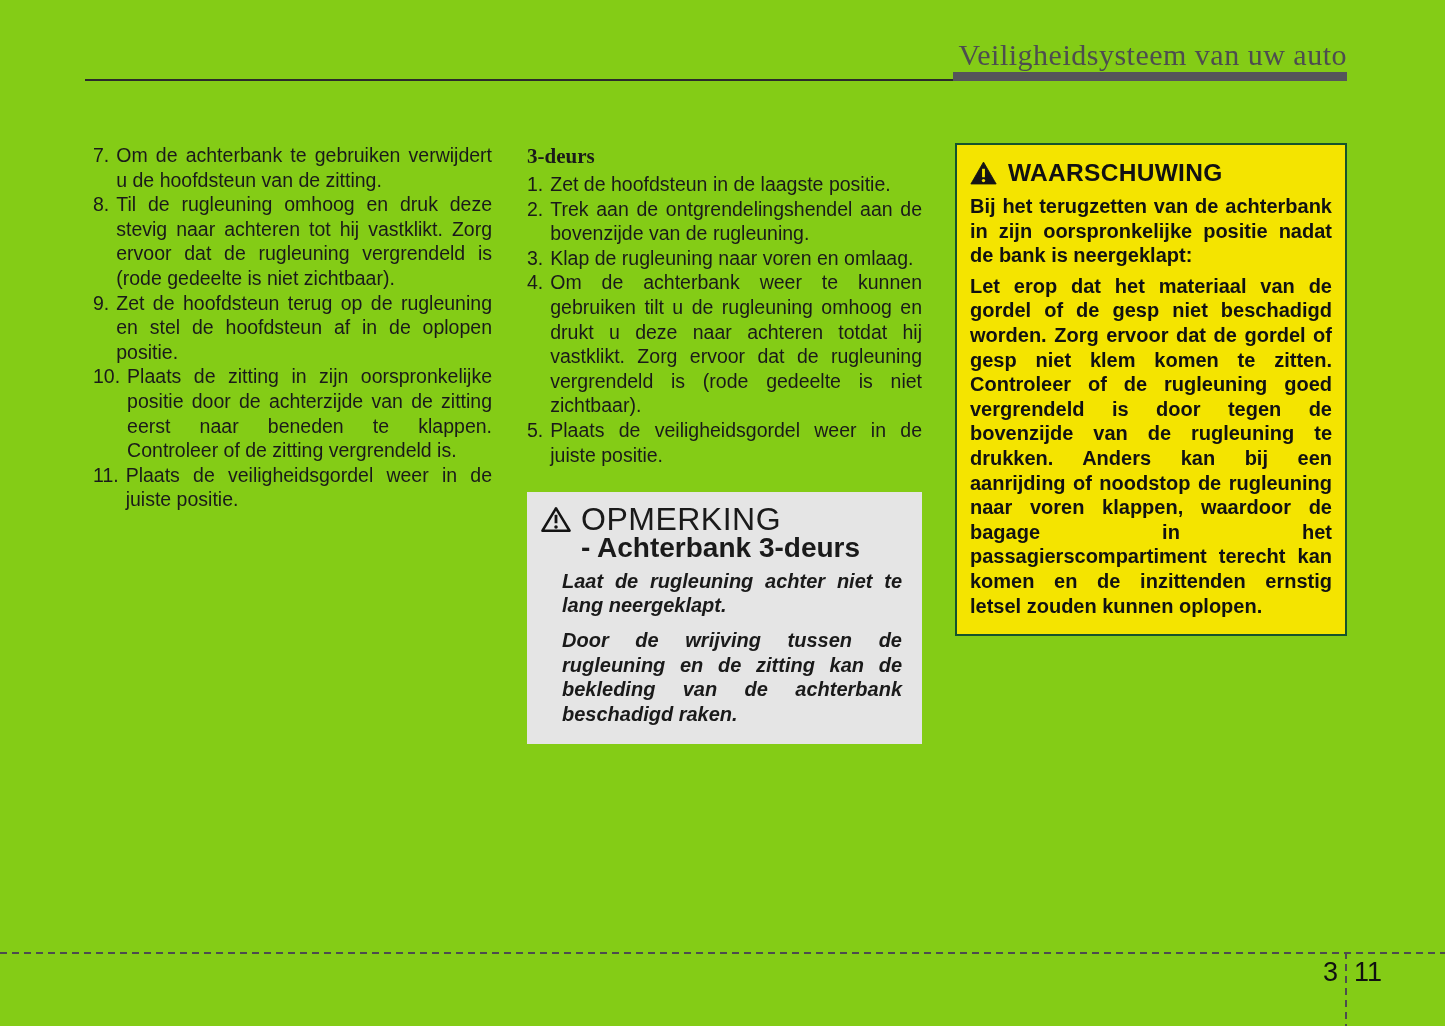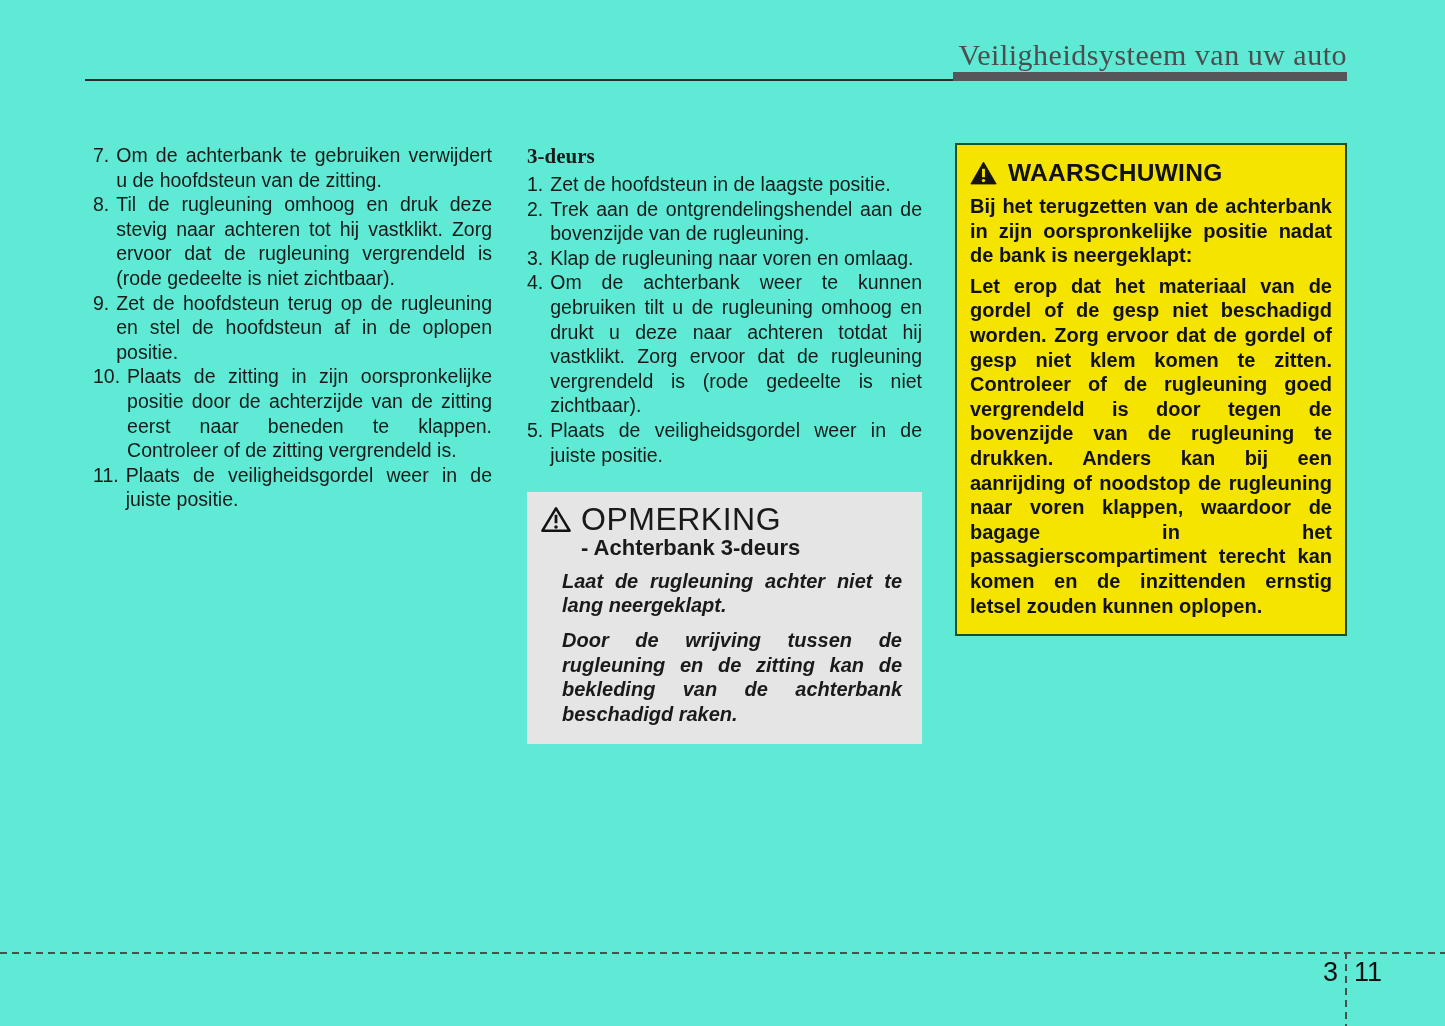--- a/index.html
+++ b/index.html
@@ -1,21 +1,21 @@
 <!DOCTYPE html>
 <html><head>
 <meta charset="utf-8">
 <style>
   * { margin: 0; padding: 0; box-sizing: border-box; }
   html, body { background: #ffffff; }
   .page {
     position: relative;
     width: 1445px;
     height: 1026px;
-    background: #5eead4;
+    background: #84cc16;
     font-family: "Liberation Sans", sans-serif;
     color: #1a1a1a;
     overflow: hidden;
   }
 
   
   .page-title {
     position: absolute;
     top: 38px;
     left: 600px;
@@ -70,21 +70,21 @@
     padding: 14px 20px 16px 14px;
   }
   .note-title-row { display: flex; align-items: center; }
   .note-title-row .tri { width: 30px; height: 27px; margin-right: 10px; flex: none; }
   .note-title {
     font-size: 32px;
     font-weight: normal;
     letter-spacing: 0.5px;
   }
   .note-subtitle {
-    font-size: 22px;
+    font-size: 28px;
     font-weight: bold;
     margin: 3px 0 8px 40px;
   }
   .note-para {
     font-size: 20px;
     font-weight: bold;
     font-style: italic;
     line-height: 24.6px;
     text-align: justify;
     margin-bottom: 2px;

